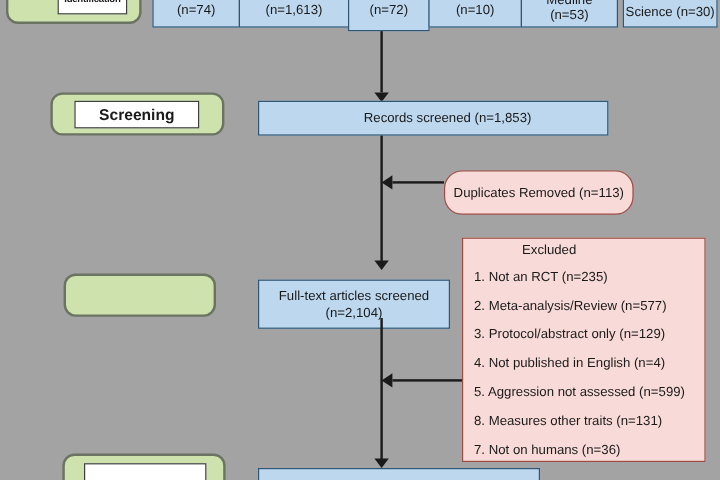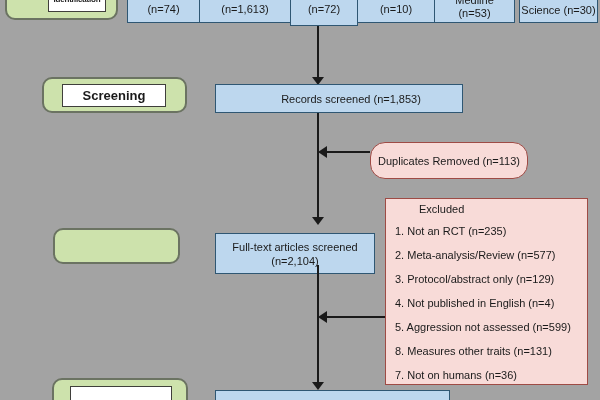--- a/index.html
+++ b/index.html
@@ -21,29 +21,29 @@
   #src1{left:127px;top:-30px;width:73px;height:53px;padding-bottom:6px;}
   #src2{left:199px;top:-30px;width:92px;height:53px;padding-bottom:6px;}
   #src3{left:290px;top:-30px;width:68px;height:56px;padding-bottom:9px;}
   #src4{left:357px;top:-30px;width:78px;height:53px;padding-bottom:6px;}
   #src5{left:434px;top:-30px;width:81px;height:53px;padding-bottom:2px;}
   #src6{left:519px;top:-30px;width:79px;height:53px;padding-bottom:5px;}
 
   
   #scr-green{left:42px;top:77px;width:145px;height:36px;}
   #scr-white{left:62px;top:84px;width:104px;height:23px;font-size:13px;}
-  #records{left:215px;top:84px;width:248px;height:29px;font-size:11px;padding-left:24px;}
+  #records{left:215px;top:84px;width:292px;height:29px;font-size:11px;padding-left:24px;}
   #dups{left:370px;top:142px;width:158px;height:37px;font-size:11px;border-radius:15px;}
 
   
   #eli-green{left:53px;top:228px;width:127px;height:36px;}
   #eli-white{left:68px;top:235px;width:92px;height:22px;font-size:12.5px;}
   #fulltext{left:215px;top:233px;width:160px;height:41px;flex-direction:column;font-size:11px;line-height:14px;}
   #excluded{left:385px;top:198px;width:203px;height:187px;padding:4px 9px;font-size:11px;}
-  #excluded .exc-title{margin-left:24px;line-height:13px;margin-bottom:3px;}
+  #excluded .exc-title{margin-left:40px;line-height:13px;margin-bottom:3px;}
   #excluded .exc-item{line-height:24px;white-space:nowrap;}
 
   
   #inc-green{left:52px;top:378px;width:136px;height:40px;}
   #inc-white{left:70px;top:386px;width:102px;height:22px;}
   #included-box{left:215px;top:390px;width:235px;height:28px;}
 
   
   .vline{width:2px;background:#1a1a1a;}
   .hline{height:2px;background:#1a1a1a;}

